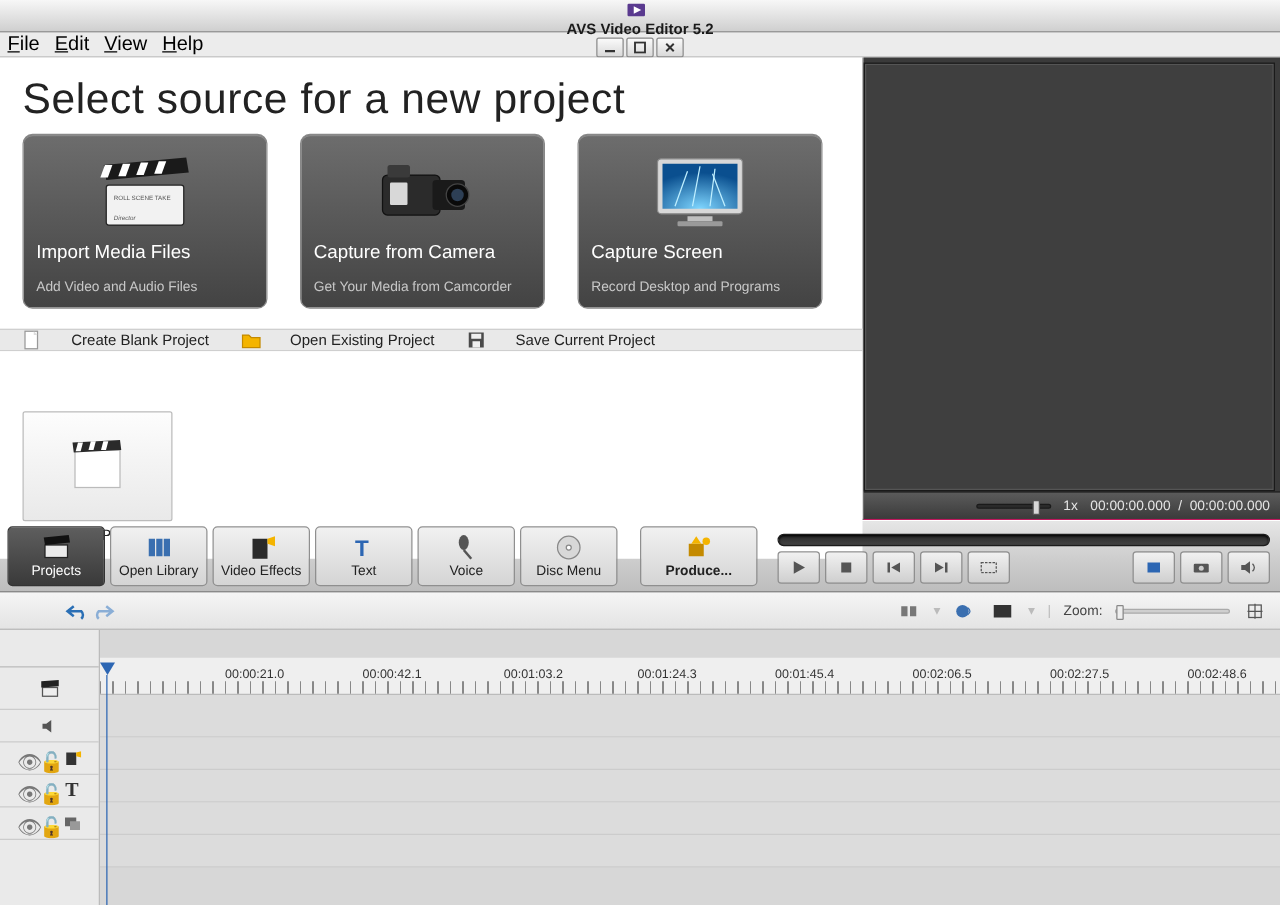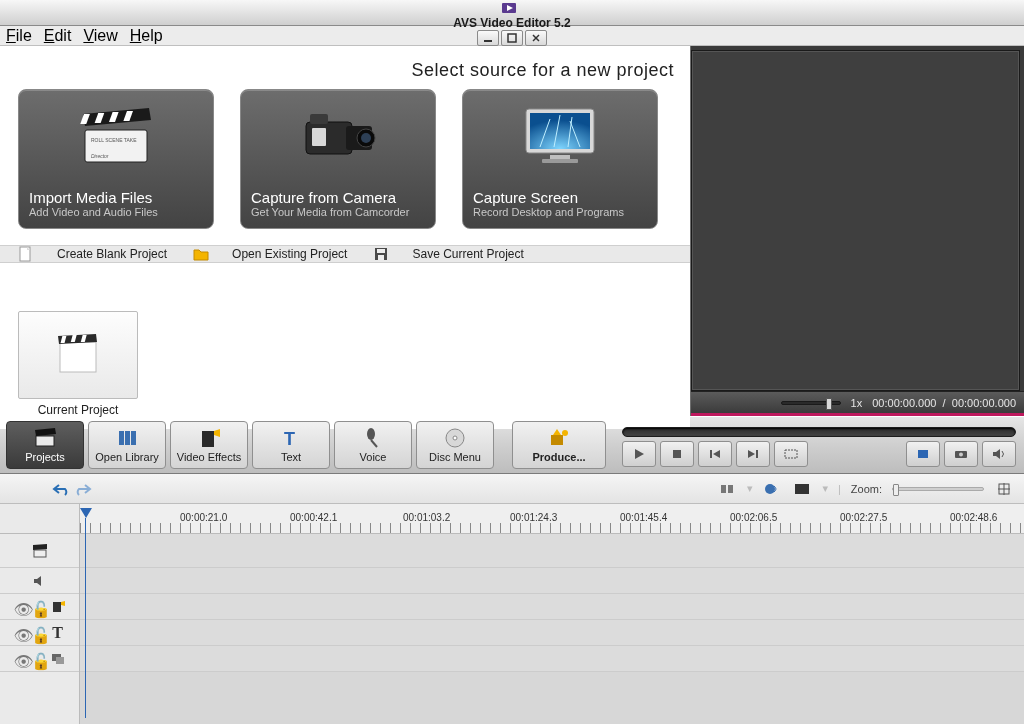--- a/index.html
+++ b/index.html
@@ -27,47 +27,48 @@
 .menubar {
   height: 20px; background: #ececec; border-bottom: 1px solid #bfbfbf;
   display: flex; align-items: center; padding: 0 6px; font-size: 16px; gap: 12px;
 }
 .menubar span { cursor: pointer; }
 .menubar span u { text-decoration: underline; }
 
 
 .top-split { display: flex; height: 370px; }
 .source-panel { flex: 1; background: #ffffff; border-right: 1px solid #6f6f6f; border-bottom: 1px solid #6f6f6f; display: flex; flex-direction: column; }
-.source-heading { font-size: 18px; color: #222; padding: 14px 16px 8px 18px; font-weight: 400; letter-spacing: 0.5px; text-align: right; }
+.source-heading { font-size: 34px; color: #222; padding: 14px 16px 8px 18px; font-weight: 400; letter-spacing: 0.5px; }
 .card-row { display: flex; gap: 26px; padding: 0 18px; }
 .source-card {
   width: 196px; height: 140px;
   border: 1px solid #888; border-radius: 8px;
   background: linear-gradient(to bottom, #6d6d6d 0%, #434343 100%);
   display: flex; flex-direction: column; justify-content: flex-end;
   padding: 8px 10px 10px 10px; color: #f2f2f2; cursor: pointer; position: relative;
   box-shadow: inset 0 1px 0 rgba(255,255,255,0.2);
+  gap: 14px;
 }
 .source-card .card-icon { position: absolute; top: 6px; left: 0; right: 0; height: 78px; display:flex; align-items:center; justify-content:center; }
 .source-card .card-title { font-size: 15px; font-weight: 400; color: #ffffff; }
 .source-card .card-sub { font-size: 11px; color: #c8c8c8; }
 
 .proj-actions {
   height: 32px; margin-top: 16px; background: #e9e9e9; border-top: 1px solid #cfcfcf; border-bottom: 1px solid #cfcfcf;
   display: flex; align-items: center; gap: 26px; padding: 0 18px; font-size: 12px; color: #222;
 }
 .proj-actions .pa { display: flex; align-items: center; gap: 23px; cursor: pointer; }
 .pa .ico { width: 16px; height: 16px; display:inline-flex; align-items:center; justify-content:center; }
 
 .proj-thumbs { flex: 1; background: #fff; padding: 12px 18px; display:flex; align-items:flex-start; }
 .thumb { text-align: center; font-size: 12px; color: #222; margin-top: 36px; }
 .thumb .box { width: 120px; height: 88px; border: 1px solid #bbb; background: linear-gradient(to bottom,#fdfdfd,#e9e9e9); display:flex; align-items:center; justify-content:center; border-radius:2px; margin-bottom:4px;}
 
 
-.preview-panel { width: 333px; background: #3a3a3a; display:flex; flex-direction:column; border-bottom:3px solid #be185d; }
+.preview-panel { width: 333px; background: #3a3a3a; display:flex; flex-direction:column; border-bottom:1px solid #be185d; }
 .preview-screen { flex: 1; margin: 4px 4px 0 0; background: #3f3f3f; border: 1px solid #1a1a1a; box-shadow: inset 0 0 0 1px #555; }
 .preview-status {
   height: 22px; background: linear-gradient(to bottom,#5b5b5b,#3b3b3b);
   border-top: 1px solid #222; display:flex; align-items:center; justify-content:flex-end;
   padding: 0 8px; font-size: 11px; color: #e5e5e5; gap: 10px;
 }
 .speed-slider { width: 60px; height: 4px; background:#2a2a2a; border:1px solid #1a1a1a; border-radius:2px; position:relative; }
 .speed-slider .knob { position:absolute; top:-4px; left: 44px; width:6px; height:12px; background:#d9d9d9; border:1px solid #555; border-radius:1px;}
 
 
@@ -119,21 +120,21 @@
 
 
 .timeline { height: 220px; background:#d7d7d7; display:flex; }
 .track-heads { width: 80px; background:#eaeaea; border-right:1px solid #bbb; }
 .ruler-row { height: 30px; border-bottom:1px solid #bbb; position:relative; }
 .track-head { height: 34px; border-bottom:1px solid #ccc; display:flex; align-items:center; justify-content:center; gap:4px; }
 .track-head.small { height: 26px; }
 .th-ico { width:16px; height:16px; display:inline-flex; align-items:center; justify-content:center; color:#555;}
 .eye, .lock { width:14px; height:14px; color:#777; }
 
-.tracks { flex:1; overflow:hidden; position:relative; }
+.tracks { flex:1; overflow:hidden; position:relative;margin-top:22px; }
 .ruler { height:30px; background:#efefef; border-bottom:1px solid #bbb; position:relative; font-size:10px; color:#333; }
 .ruler .playhead { position:absolute; left:0; top:4px; width:0; height:0; border-left:6px solid transparent; border-right:6px solid transparent; border-top:10px solid #2c66b3; }
 .ruler .playline { position:absolute; left:5px; top:14px; width:1px; height:200px; background:#2c66b3; }
 .ruler .tlabel { position:absolute; top:8px; }
 .ruler .ticks { position:absolute; left:0; right:0; bottom:0; height:10px;
   background-image: repeating-linear-gradient(to right, #888 0, #888 1px, transparent 1px, transparent 10px);
 }
 .track-lane { height:34px; border-bottom:1px solid #ccc; background:#dcdcdc; }
 .track-lane.small { height:26px; }
 

